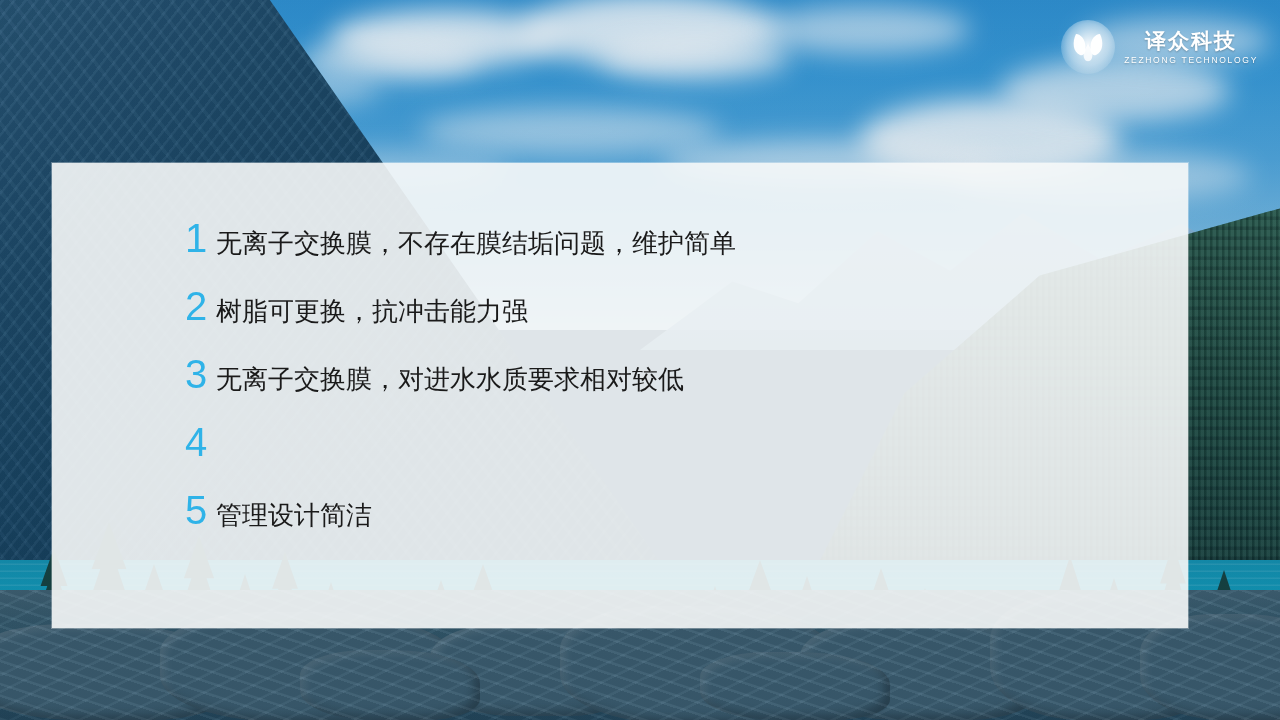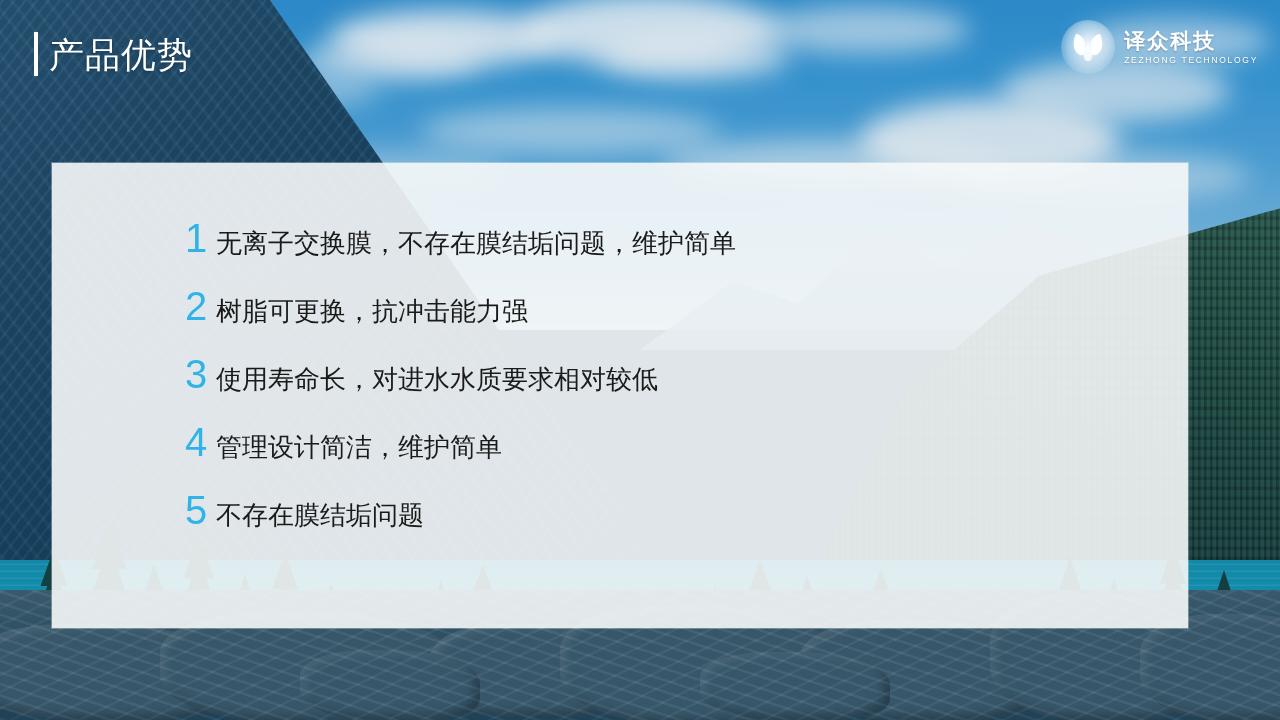--- a/index.html
+++ b/index.html
@@ -194,21 +194,21 @@
     display: flex; align-items: center; justify-content: center;
   }
   .logo-glow {
     position: absolute; inset: 0;
     border-radius: 50%;
     background: radial-gradient(circle at 50% 45%, rgba(255,255,255,0.92) 0%, rgba(255,255,255,0.45) 52%, rgba(255,255,255,0.05) 78%, rgba(255,255,255,0) 100%);
   }
   .logo-text {
     display: flex;
     flex-direction: column;
-    align-items: flex-start;
+    align-items: center;
     line-height: 1;
   }
   .logo-cn {
     color: #ffffff;
     font-size: 21px;
     font-weight: bold;
     letter-spacing: 2px;
     text-shadow: 0 1px 2px rgba(0,0,0,0.25);
   }
   .logo-en {
@@ -321,24 +321,20 @@
       <div class="rock" style="left:990px; top:4px;  width:220px; height:126px;"></div>
       <div class="rock" style="left:1140px; top:24px; width:200px; height:106px;"></div>
       <div class="rock" style="left:300px; top:60px; width:180px; height:70px;"></div>
       <div class="rock" style="left:700px; top:62px; width:190px; height:68px;"></div>
     </div>
     <div class="rocks-tex"></div>
 
     <div class="photo-tint"></div>
   </div>
 
-  <div class="title-wrap">
-    <div class="title-bar"></div>
-    <div class="title-text">产品优势</div>
-  </div>
 
   <div class="logo">
     <div class="logo-mark">
       <div class="logo-glow"></div>
       <svg width="34" height="38" viewBox="0 0 34 38" style="position:relative;">
         <path d="M5 6 C1 14, 2 24, 9 27 C13 28.5, 15 24, 14.5 18 C14 11, 10 6.5, 5 6 Z" fill="#ffffff" opacity="0.97"></path>
         <path d="M29 6 C33 14, 32 24, 25 27 C21 28.5, 19 24, 19.5 18 C20 11, 24 6.5, 29 6 Z" fill="#ffffff" opacity="0.97"></path>
         <path d="M17 16 C13 22, 11.5 27, 13.5 31 C15 34, 19 34, 20.5 31 C22.5 27, 21 22, 17 16 Z" fill="#ffffff" opacity="0.82"></path>
       </svg>
     </div>
@@ -353,26 +349,25 @@
         <div class="row">
           <div class="num">1</div>
           <div class="row-text">无离子交换膜，不存在膜结垢问题，维护简单</div>
         </div>
         <div class="row">
           <div class="num">2</div>
           <div class="row-text">树脂可更换，抗冲击能力强</div>
         </div>
         <div class="row">
           <div class="num">3</div>
-          <div class="row-text">使用寿命长，对进水水质要求相对较低</div>
+          <div class="row-text">无离子交换膜，对进水水质要求相对较低</div>
         </div>
         <div class="row">
           <div class="num">4</div>
-          <div class="row-text">管理设计简洁，维护简单</div>
         </div>
         <div class="row">
           <div class="num">5</div>
-          <div class="row-text">不存在膜结垢问题</div>
+          <div class="row-text">管理设计简洁</div>
         </div>
       </div>
   </div>
 
 </div>
 
 </body></html>

